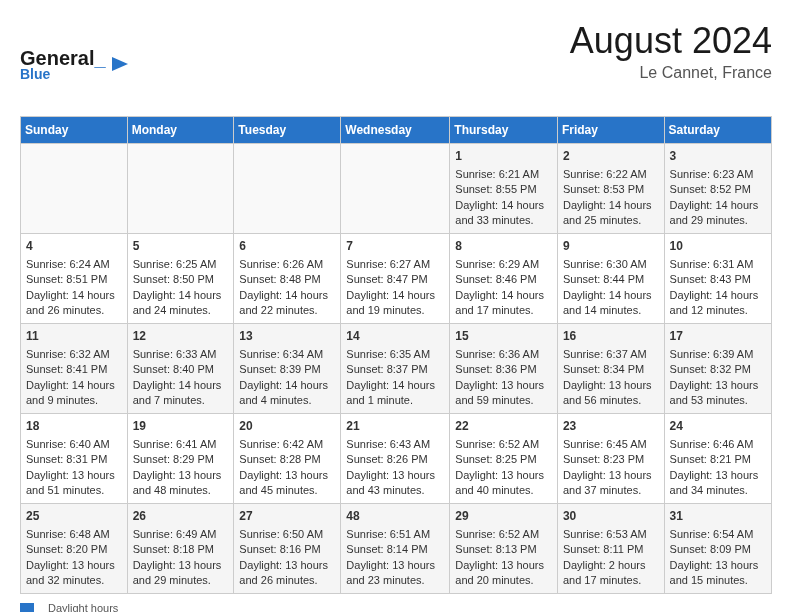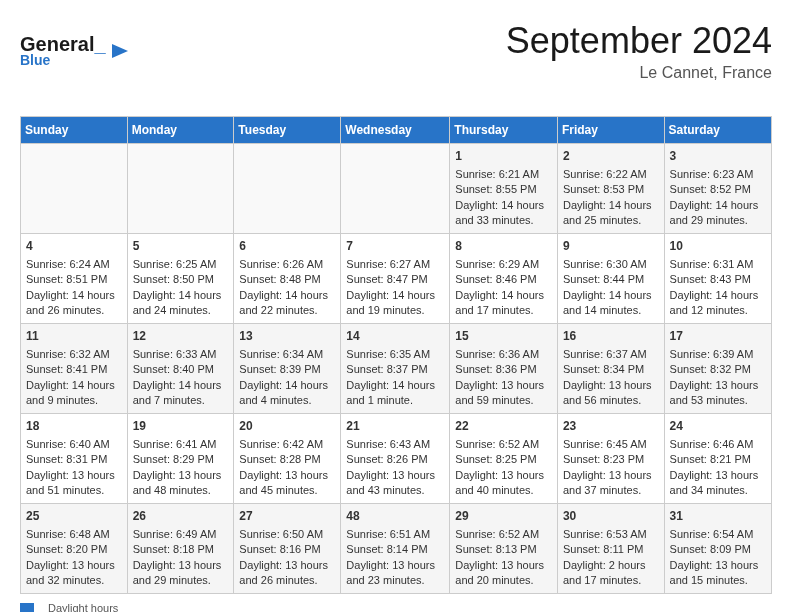--- a/index.html
+++ b/index.html
@@ -6,21 +6,21 @@
     body {
       font-family: Arial, sans-serif;
       background: #fff;
       width: 792px;
       min-height: 612px;
       padding: 20px;
     }
     .header {
       display: flex;
       justify-content: space-between;
-      align-items: center;
+      align-items: flex-end;
       margin-bottom: 20px;
     }
     .logo {
       display: flex;
       align-items: center;
     }
     .title-block {
       text-align: right;
     }
     .month-year {
@@ -102,21 +102,21 @@
         </div>
         <div style="margin-left:2px;margin-top:4px;">
           <svg width="22" height="22" viewBox="0 0 22 22">
             <polygon points="4,4 20,11 4,18" fill="#2874c8"></polygon>
           </svg>
         </div>
       </div>
     </div>
   </div>
   <div class="title-block">
-    <div class="month-year">September 2024</div>
+    <div class="month-year">August 2024</div>
     <div class="location">Le Cannet, France</div>
   </div>
 </div>
 
 <table>
   <thead>
     <tr id="col-headers">
         <th>Sunday</th>
         <th>Monday</th>
         <th>Tuesday</th>

